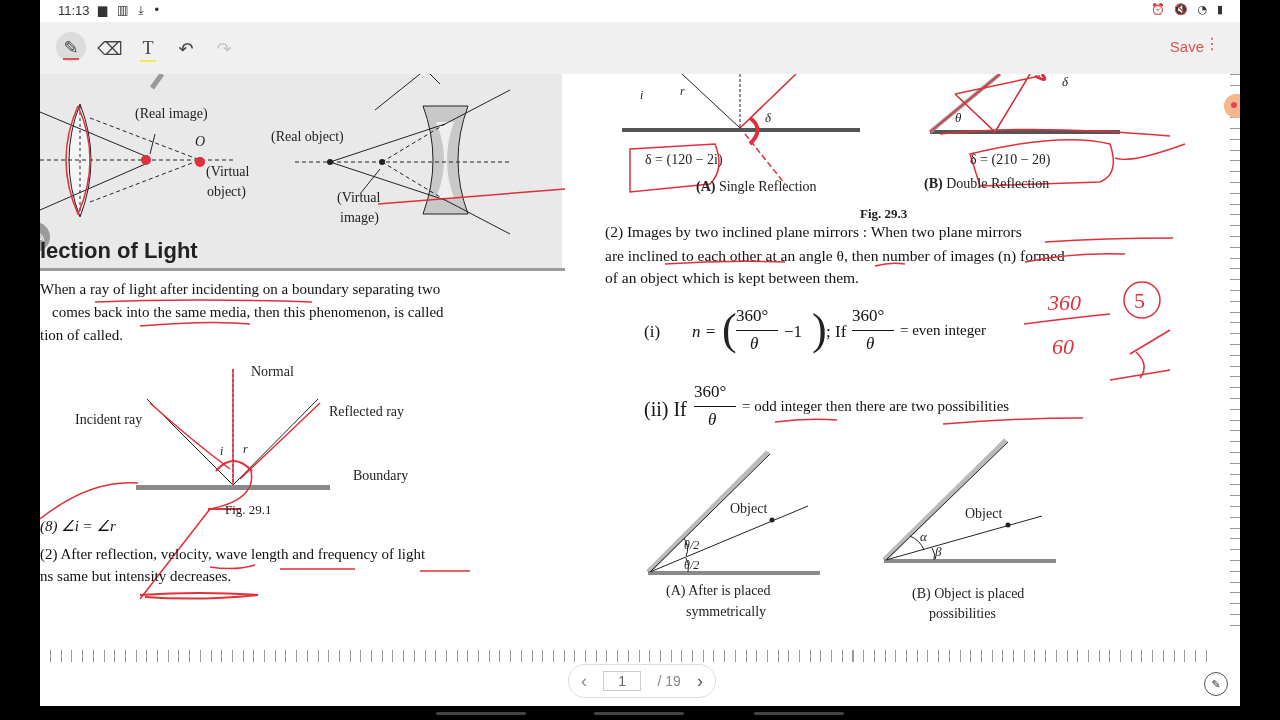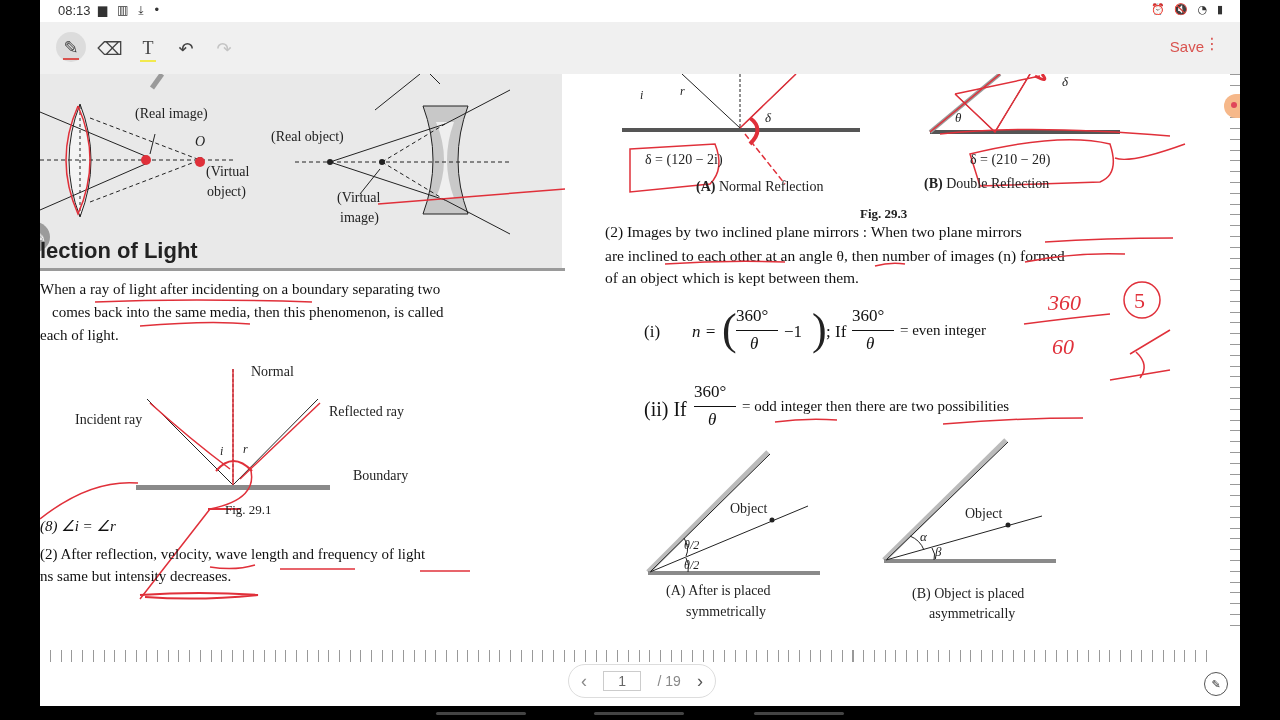--- a/index.html
+++ b/index.html
@@ -28,21 +28,21 @@
   .edit-fab{position:absolute;left:-20px;top:148px;width:30px;height:30px;border-radius:50%;background:#9b9b9b;color:#fff;font:14px "DejaVu Sans",sans-serif;display:flex;align-items:center;justify-content:flex-end;padding-right:4px;box-sizing:border-box;}
   .scroll-thumb{position:absolute;right:-4px;top:20px;width:20px;height:24px;border-radius:12px 0 0 12px;background:#f6b88a;}
   .scroll-thumb::after{content:"";position:absolute;left:7px;top:8px;width:6px;height:6px;border-radius:50%;background:#e0455a;}
   .navbar-pill{position:absolute;top:712px;height:3px;width:90px;background:#444;border-radius:2px;}
   svg{position:absolute;overflow:visible;}
 </style>
 </head>
 <body>
 
 <div class="statusbar">
-  <span class="status-time">08:13</span>
+  <span class="status-time">11:13</span>
   <span class="status-icons-left">▆ ▥ ⤓ •</span>
   <span class="status-icons-right">⏰ 🔇 ◔ ▮</span>
 </div>
 
 <div class="toolbar">
   <div class="tool active" style="left:16px">
     <span>✎</span>
     <span class="uline" style="background:#d9534f;bottom:2px"></span>
   </div>
   <div class="tool" style="left:55px">
@@ -108,21 +108,21 @@
   <span class="lbl" style="left:300px;top:136px">image)</span>
 
   <div class="edit-fab">
       <span>✎</span>
     </div>
   <div class="section-title">lection of Light</div>
   <div class="section-rule"></div>
 
   <div class="para" style="left:12px;top:227px">comes back into the same media, then this phenomenon, is called</div>
   <div class="para" style="left:0;top:204px">When a ray of light after incidenting on a boundary separating two</div>
-  <div class="para" style="left:0;top:250px">each of light.</div>
+  <div class="para" style="left:0;top:250px">tion of called.</div>
   <svg width="525" height="60" style="left:0;top:200px">
     <path d="M55,28 Q150,24 272,28" fill="none" stroke="#e0303a" stroke-width="1.5"></path>
     <path d="M100,52 Q170,46 210,50" fill="none" stroke="#e0303a" stroke-width="1.5"></path>
   </svg>
 
   <svg width="525" height="260" style="left:0;top:285px">
     <rect x="96" y="126" width="194" height="5" fill="#8a8a8a"></rect>
     <line x1="193" y1="10" x2="193" y2="126" stroke="#222" stroke-dasharray="3,2"></line>
     <line x1="107" y1="40" x2="193" y2="126" stroke="#222"></line>
     <line x1="193" y1="126" x2="278" y2="40" stroke="#222"></line>
@@ -170,21 +170,21 @@
     <path d="M360,80 Q450,58 500,70 Q510,100 490,108 L370,112 Z" stroke="#e0303a" stroke-width="1.5" fill="none"></path>
     <path d="M505,84 Q520,90 575,70" stroke="#e0303a" stroke-width="1.5" fill="none"></path>
     <path d="M425,2 Q440,10 432,0" stroke="#e0303a" stroke-width="3" fill="none"></path>
   </svg>
   <span class="lbl" style="left:600px;top:14px;font-style:italic;font-size:12px">i</span>
   <span class="lbl" style="left:640px;top:10px;font-style:italic;font-size:12px">r</span>
   <span class="lbl" style="left:725px;top:36px;font-style:italic;font-size:13px">δ</span>
   <span class="lbl" style="left:915px;top:36px;font-style:italic;font-size:13px">θ</span>
   <span class="lbl" style="left:1022px;top:0px;font-style:italic;font-size:13px">δ</span>
   <span class="lbl" style="left:605px;top:78px">δ = (120 − 2i)</span>
-  <span class="lbl" style="left:656px;top:105px"><b>(A)</b><span> Normal Reflection</span></span>
+  <span class="lbl" style="left:656px;top:105px"><b>(A)</b><span> Single Reflection</span></span>
   <span class="lbl" style="left:930px;top:78px">δ = (210 − 2θ)</span>
   <span class="lbl" style="left:884px;top:102px"><b>(B)</b><span> Double Reflection</span></span>
   <span class="lbl" style="left:820px;top:132px;font-weight:bold;font-size:13px">Fig. 29.3</span>
 
   <div class="para" style="left:565px;top:146px;font-size:15.5px">(2) Images by two inclined plane mirrors : When two plane mirrors</div>
   <div class="para" style="left:565px;top:170px;font-size:15.5px">are inclined to each other at an angle θ, then number of images (n) formed</div>
   <div class="para" style="left:565px;top:192px;font-size:15.5px">of an object which is kept between them.</div>
   <svg width="620" height="60" style="left:565px;top:160px">
     <path d="M440,8 Q500,4 568,4" stroke="#e0303a" stroke-width="1.5" fill="none"></path>
     <path d="M60,30 Q120,26 180,28" stroke="#e0303a" stroke-width="1.5" fill="none"></path>
@@ -250,21 +250,21 @@
     <rect x="4" y="119" width="172" height="4" fill="#8a8a8a"></rect>
     <line x1="6" y1="120" x2="162" y2="76" stroke="#222"></line>
     <circle cx="128" cy="85" r="2.5" fill="#222"></circle>
     <path d="M30,96 Q40,100 44,110" stroke="#222" fill="none"></path>
     <path d="M52,108 Q56,114 54,120" stroke="#222" fill="none"></path>
   </svg>
   <span class="lbl" style="left:925px;top:432px">Object</span>
   <span class="lbl" style="left:880px;top:455px;font-style:italic;font-size:13px">α</span>
   <span class="lbl" style="left:895px;top:470px;font-style:italic;font-size:13px">β</span>
   <span class="lbl" style="left:872px;top:512px">(B) Object is placed</span>
-  <span class="lbl" style="left:889px;top:532px">asymmetrically</span>
+  <span class="lbl" style="left:889px;top:532px">possibilities</span>
 
   <div class="ruler-h"></div>
   <div class="ruler-v"></div>
   <div class="scroll-thumb"></div>
 
   <div class="pager">
     <span style="font-size:18px;cursor:pointer">‹</span>
     <input type="text" value="1" style="">
     <span>/ 19</span>
     <span style="font-size:18px;color:#555;cursor:pointer">›</span>

